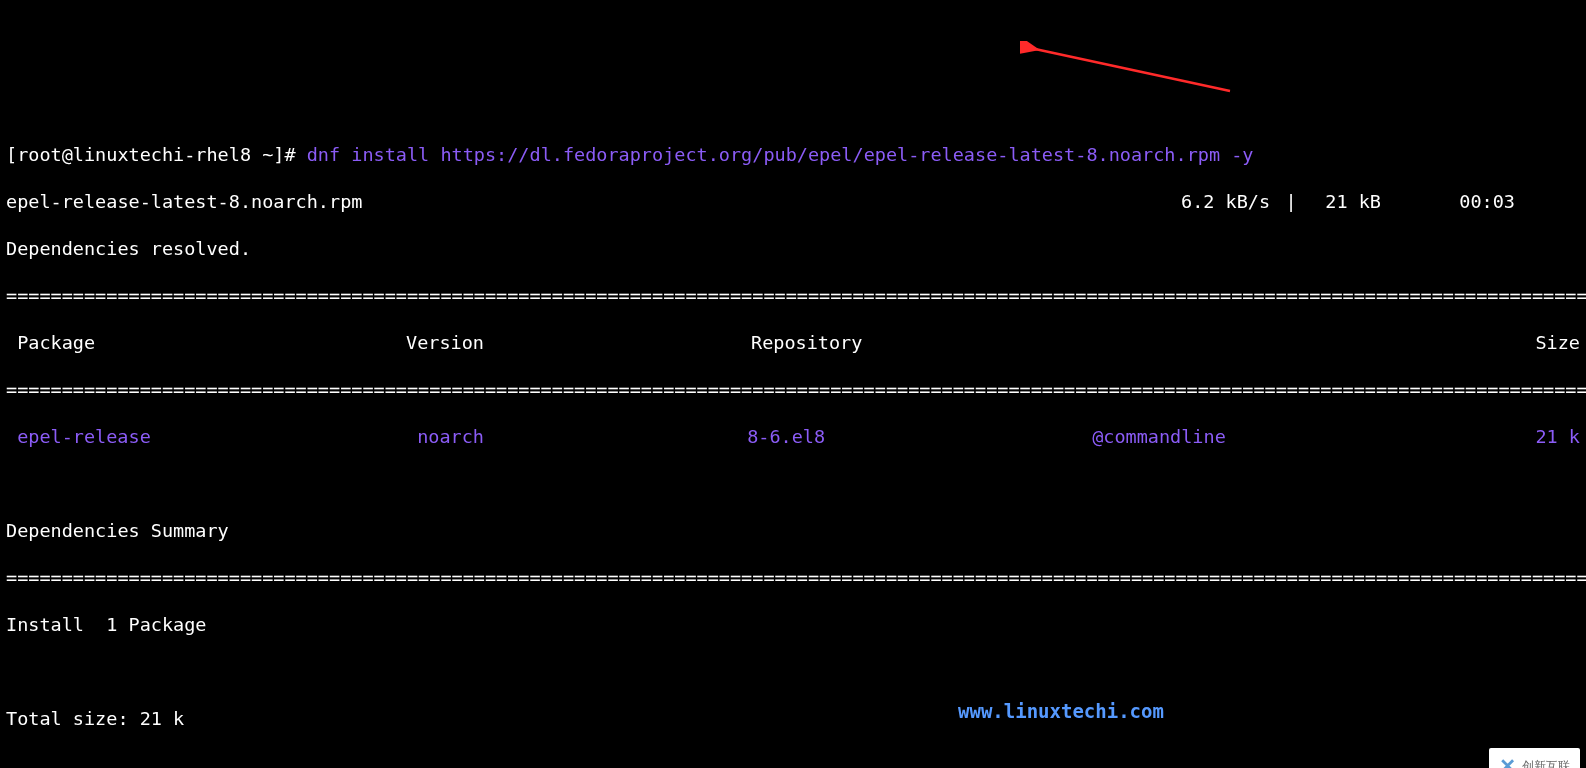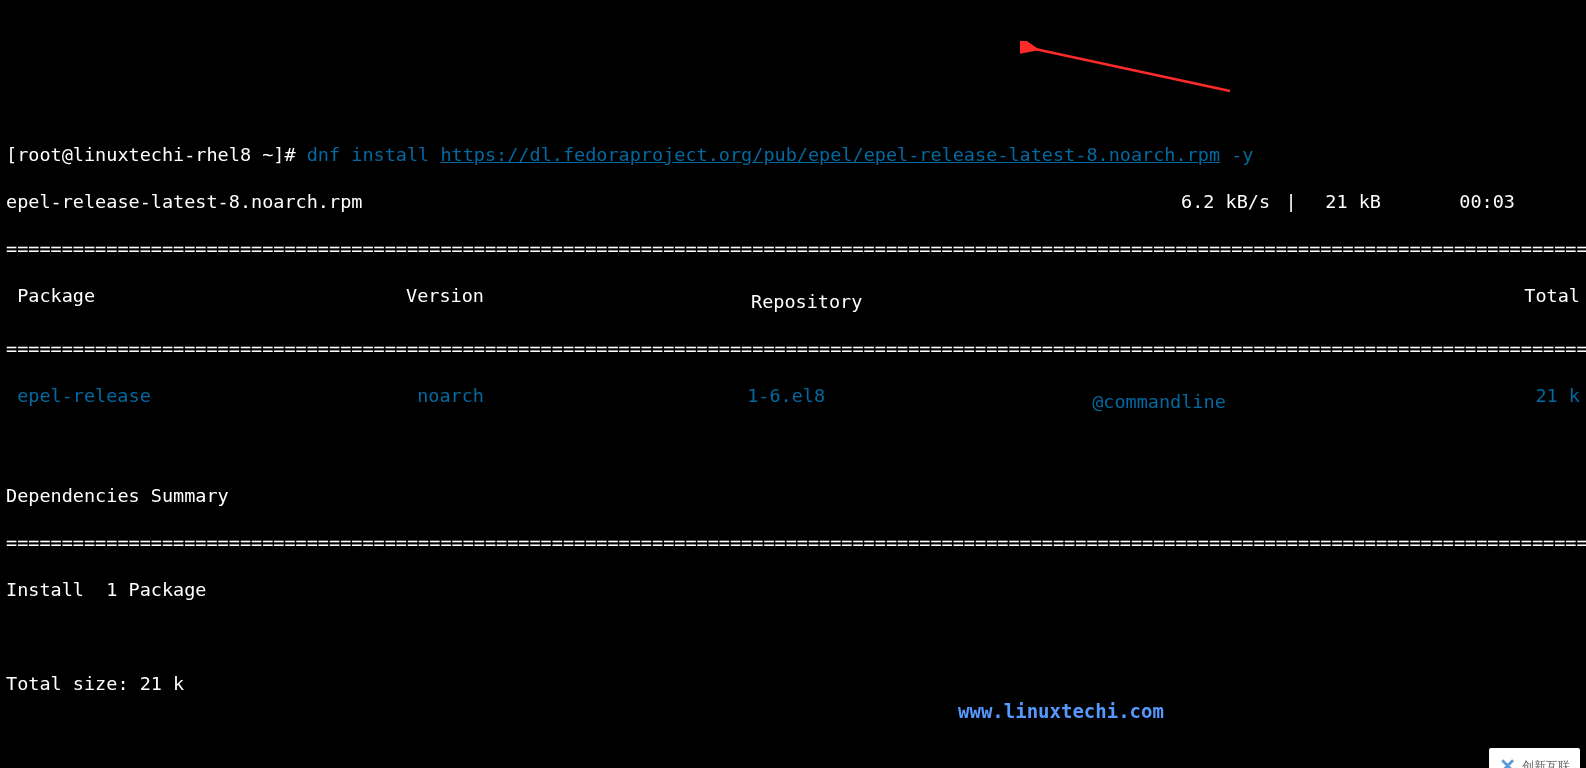--- a/index.html
+++ b/index.html
@@ -12,23 +12,23 @@
     line-height: 1.27;
     width: 1586px;
     height: 768px;
     overflow: hidden;
     white-space: pre;
     position: relative;
   }
   .terminal {
     padding: 2px 6px 0 6px;
   }
-  .yellow { color: #0369a1; }
+  .yellow { color: #8b5cf6; }
   .blue   { color: #5599ff; font-weight: bold; }
-  .underline { text-decoration: underline; }
+  .underline { }
   .arrow {
     position: absolute;
     top: 18px;
     left: 1020px;
     width: 220px;
     height: 60px;
     pointer-events: none;
   }
   .watermark-logo {
     position: absolute;
@@ -46,36 +46,37 @@
   }
   .watermark-logo .glyph {
     font-size: 20px;
     color: #5a9bd5;
     font-weight: bold;
   }
   .row { display: flex; }
   .col-pkg  { width: 400px; }
   .col-arch { width: 330px; }
   .col-ver  { width: 345px; }
-  .col-repo { width: 435px; margin-top: 6px; }
+  .col-repo { width: 435px; }
   .col-size { flex: 1; text-align: right; }
   .indent1 { padding-left: 1ch; }
 </style>
 </head>
 <body>
 
 
 
 <div class="terminal">
 <div><span>[root@linuxtechi-rhel8 ~]# </span><span class="yellow">dnf install </span><span class="yellow underline">https://dl.fedoraproject.org/pub/epel/epel-release-latest-8.noarch.rpm</span><span class="yellow"> -y</span></div>
 <div class="row"><span style="width:1175px">epel-release-latest-8.noarch.rpm</span><span style="width:100px">6.2 kB/s</span><span style="width:20px;text-align:center">|</span><span style="width:80px;text-align:right">21 kB</span><span style="flex:1;text-align:right;padding-right:65px">00:03</span></div>
+<div>Dependencies resolved.</div>
 <div>==========================================================================================================================================================</div>
-<div class="row"><span class="col-pkg"> Package</span><span class="col-ver">Version</span><span class="col-repo">Repository</span><span class="col-size">Total</span></div>
+<div class="row"><span class="col-pkg"> Package</span><span class="col-ver">Version</span><span class="col-repo">Repository</span><span class="col-size">Size</span></div>
 <div>==========================================================================================================================================================</div>
-<div class="row yellow"><span class="col-pkg indent1">epel-release</span><span class="col-arch">noarch</span><span class="col-ver">1-6.el8</span><span class="col-repo">@commandline</span><span class="col-size">21 k</span></div>
+<div class="row yellow"><span class="col-pkg indent1">epel-release</span><span class="col-arch">noarch</span><span class="col-ver">8-6.el8</span><span class="col-repo">@commandline</span><span class="col-size">21 k</span></div>
 <div>&nbsp;</div>
 <div>Dependencies Summary</div>
 <div>==========================================================================================================================================================</div>
 <div>Install  1 Package</div>
 <div>&nbsp;</div>
 <div>Total size: 21 k</div>
 
 
 
 

